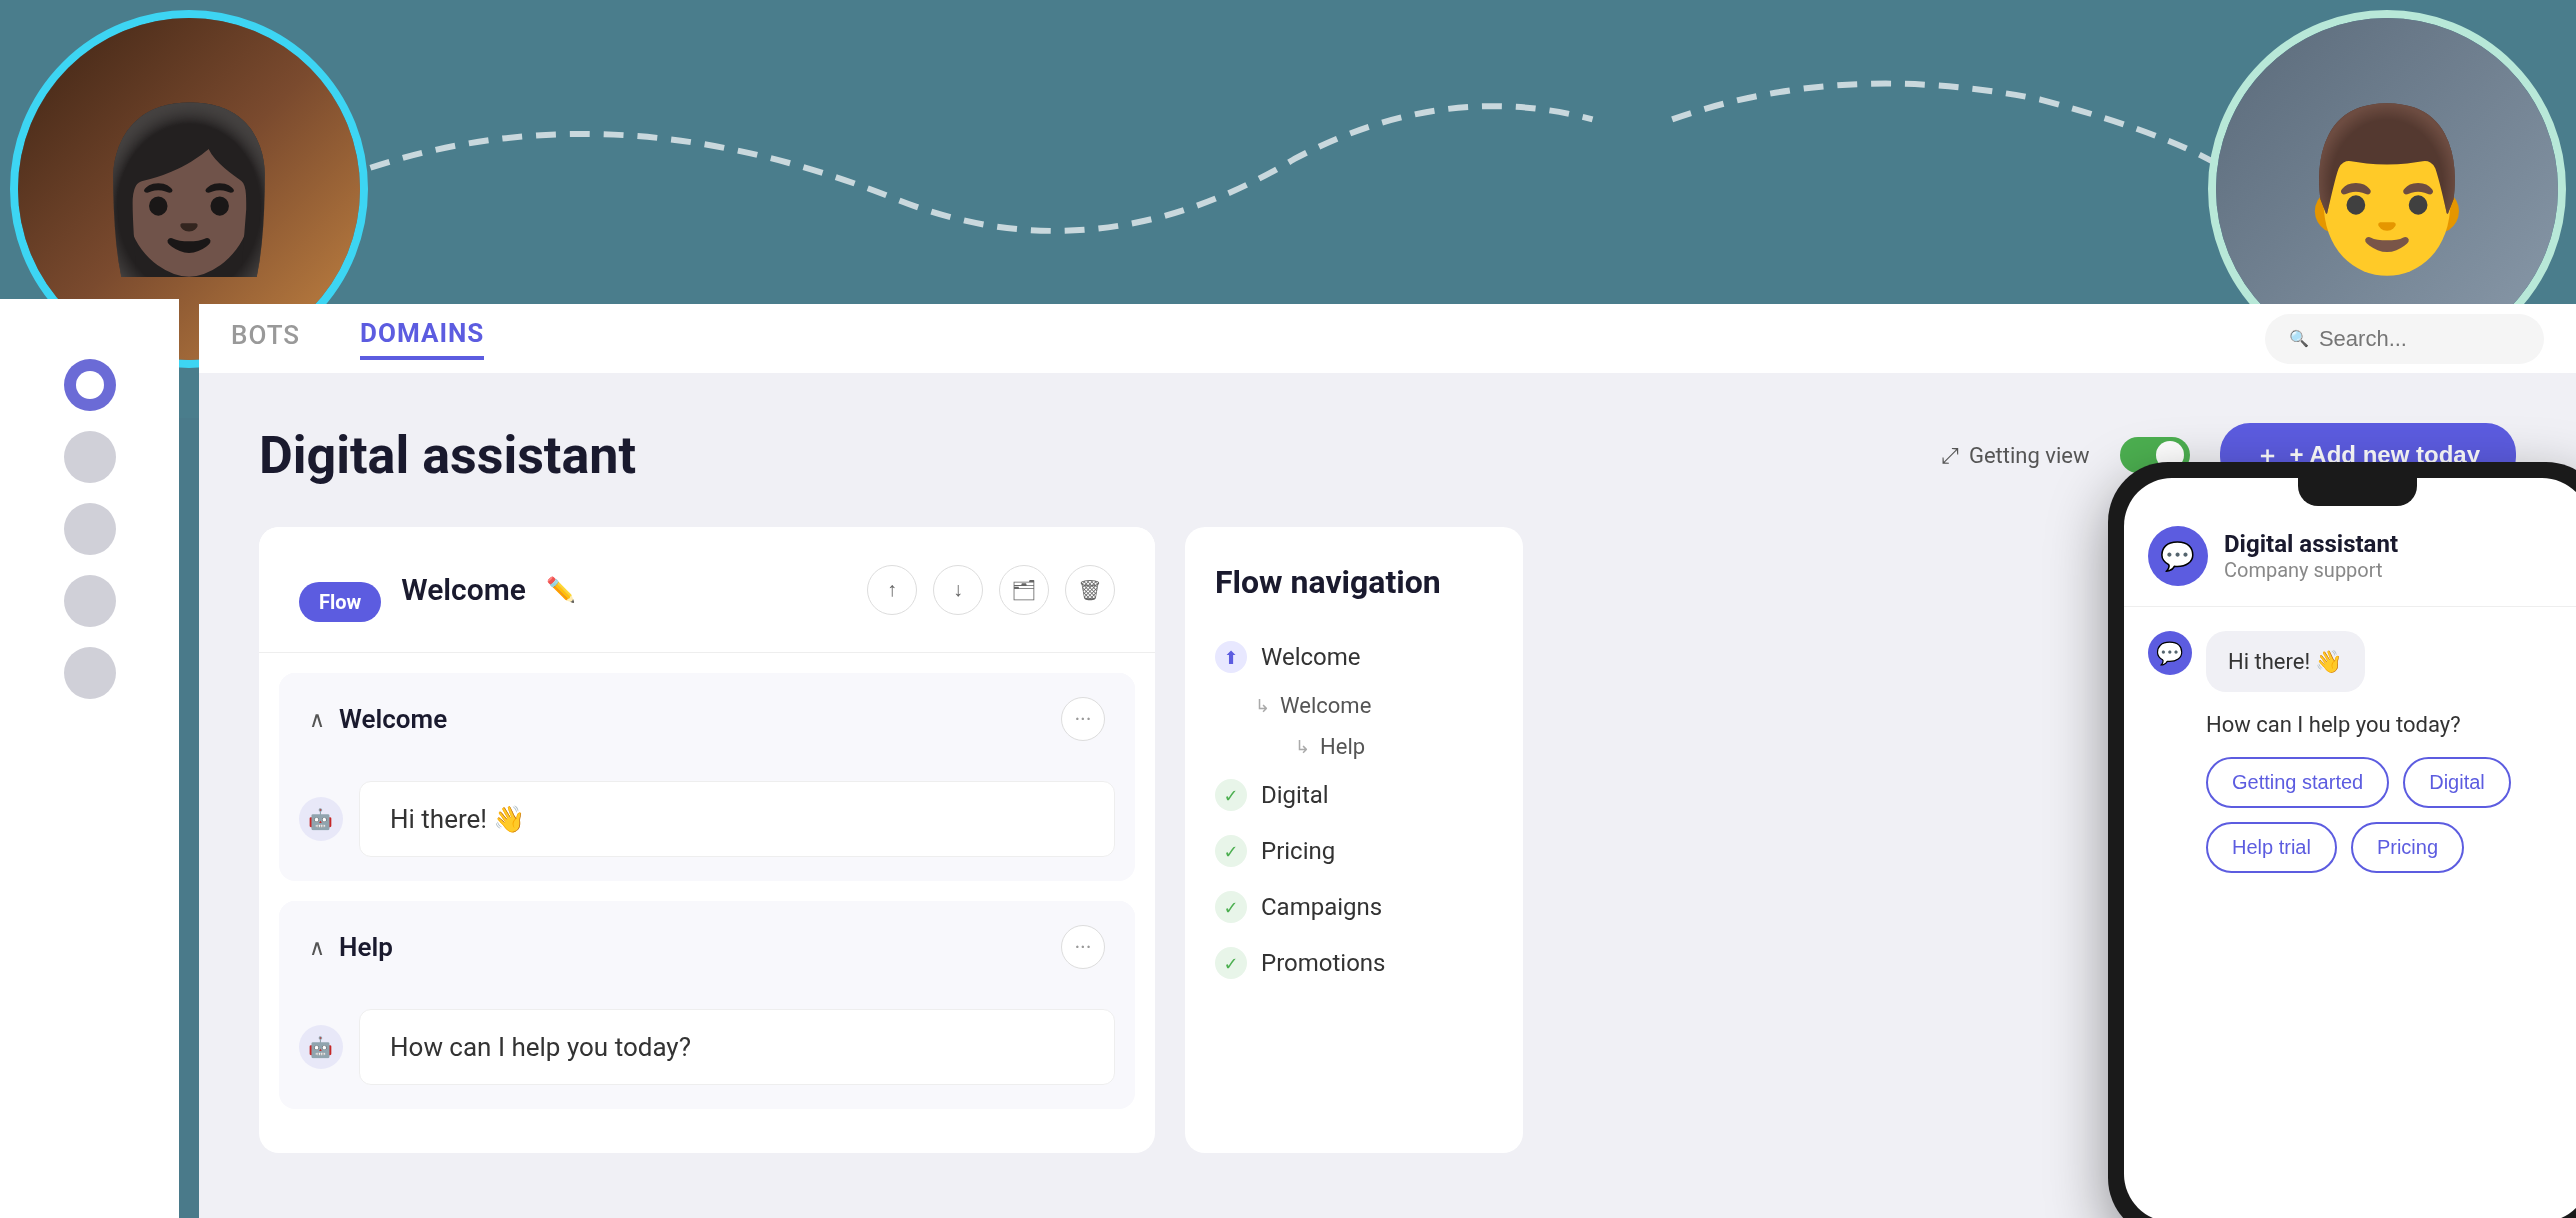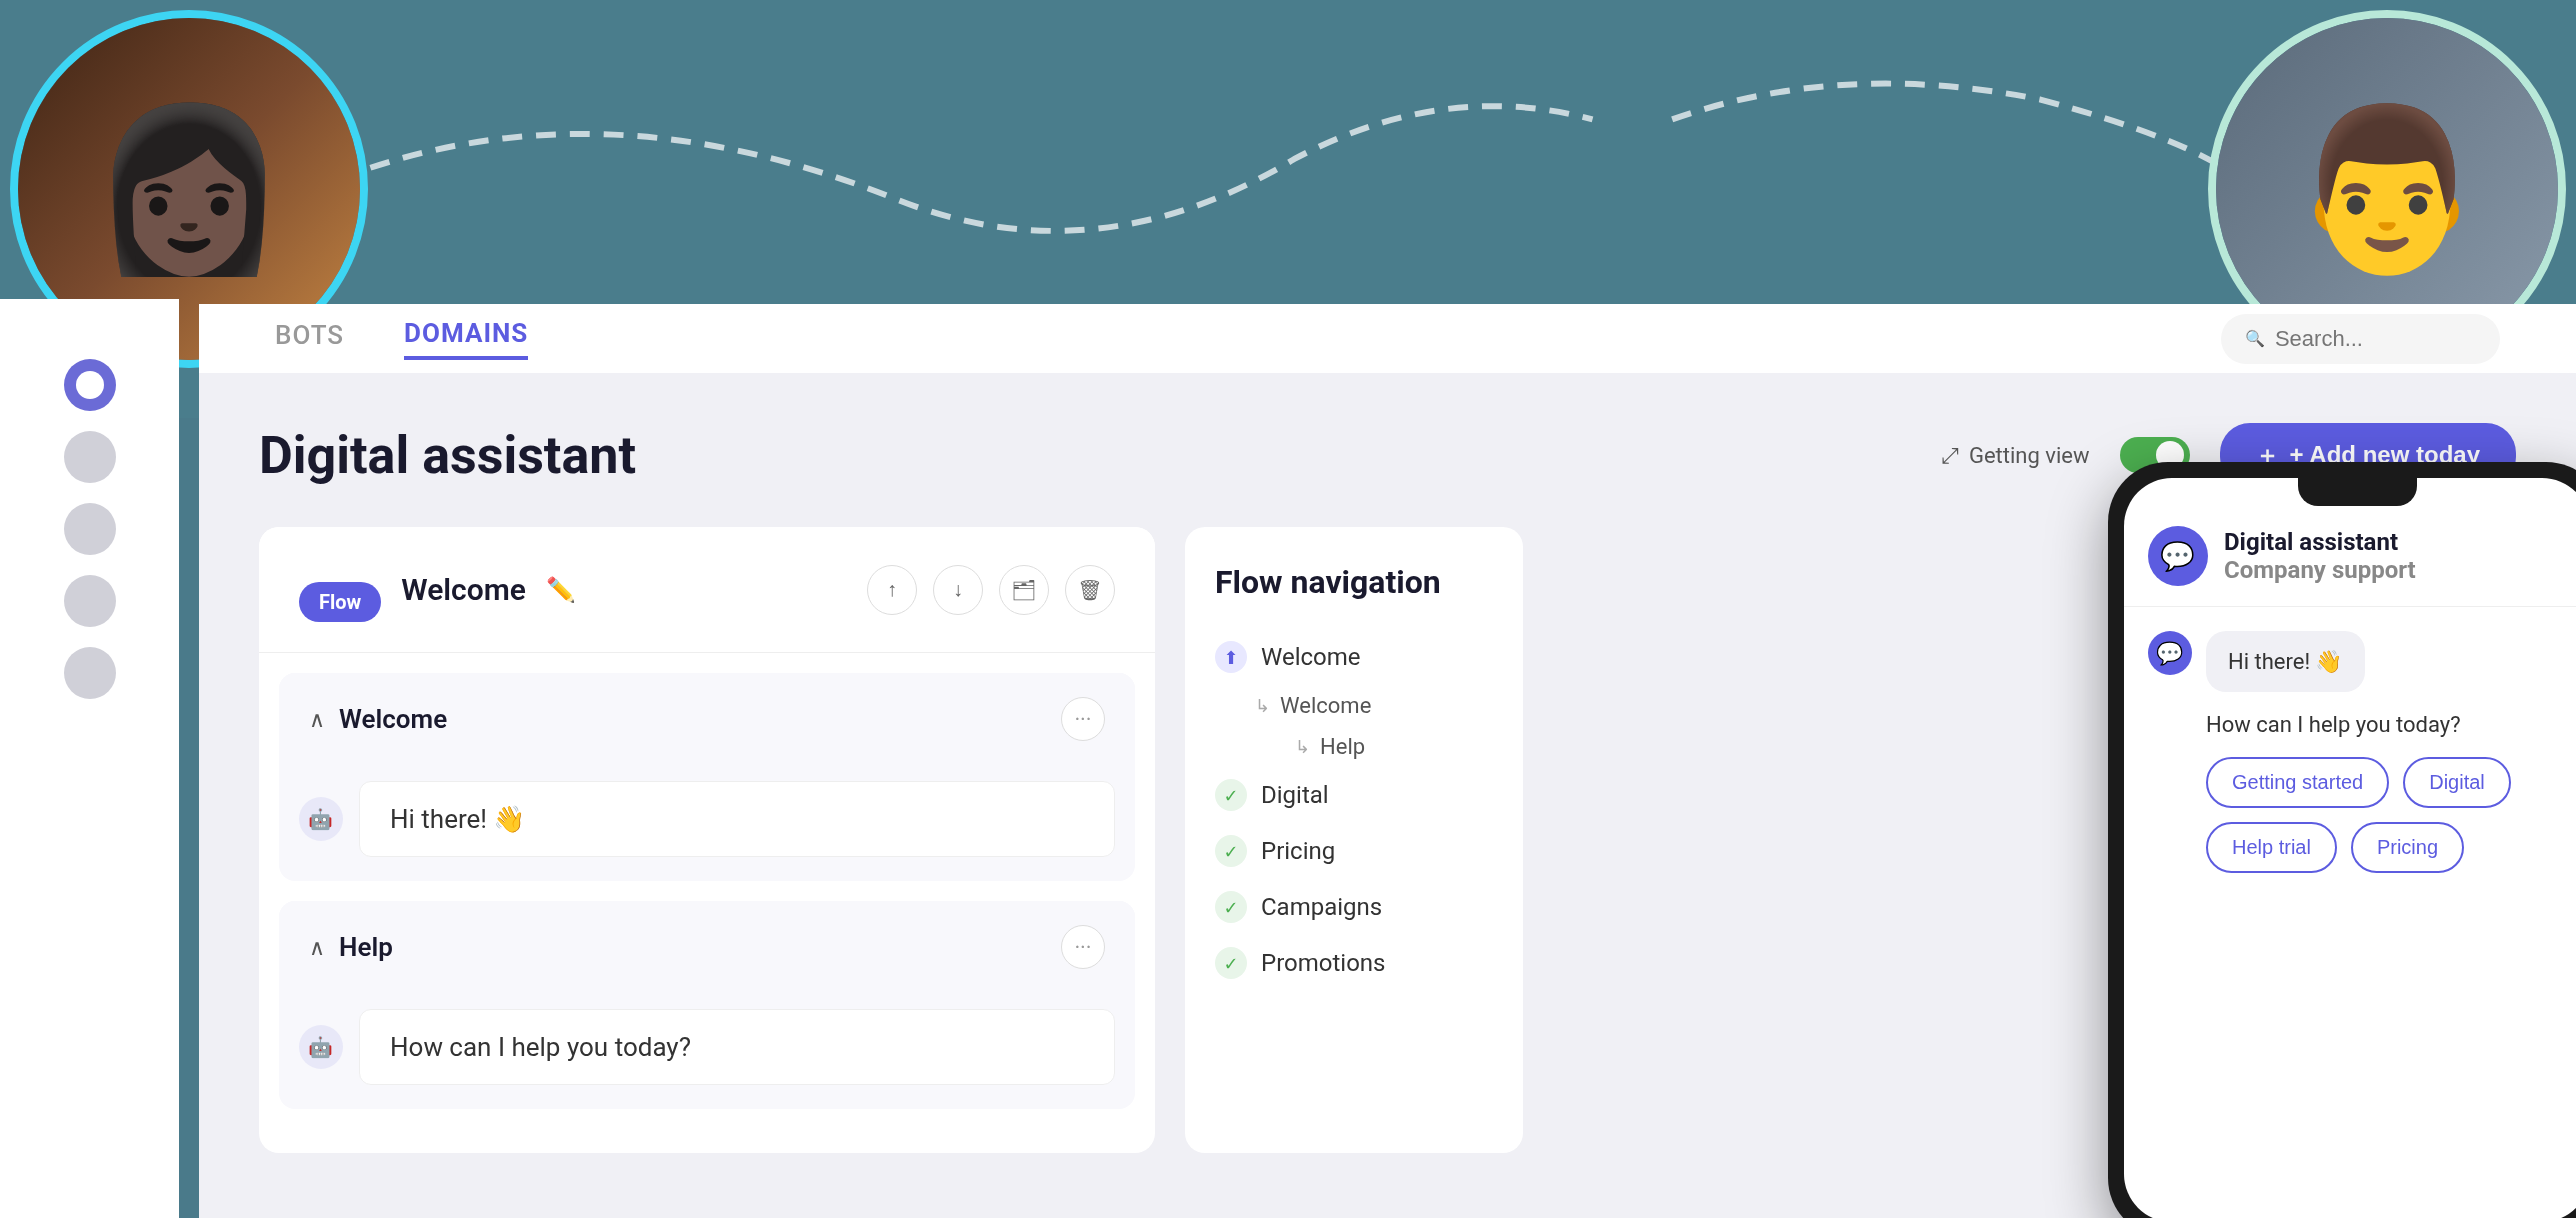--- a/index.html
+++ b/index.html
@@ -54,21 +54,21 @@
     }
 
     
     .nav-tabs {
       position: absolute;
       top: 304px;
       left: 199px;
       display: flex;
       align-items: center;
       gap: 60px;
-      padding: 0 76px;
+      padding: 0 32px;
       background: white;
       width: calc(100% - 199px);
       height: 70px;
       border-bottom: 1px solid #e5e5e5;
     }
 
     .nav-tab {
       font-size: 26px;
       font-weight: 500;
       color: #999;
@@ -472,23 +472,22 @@
       font-size: 28px;
     }
 
     .phone-assistant-name {
       font-size: 24px;
       font-weight: 700;
       color: #1a1a2e;
     }
 
     .phone-assistant-sub {
-      font-size: 24px;
+      font-size: 20px;
       color: #888;
-      font-weight: bold;
     }
 
     .phone-chat {
       flex: 1;
       padding: 24px;
       display: flex;
       flex-direction: column;
       gap: 20px;
     }
 

